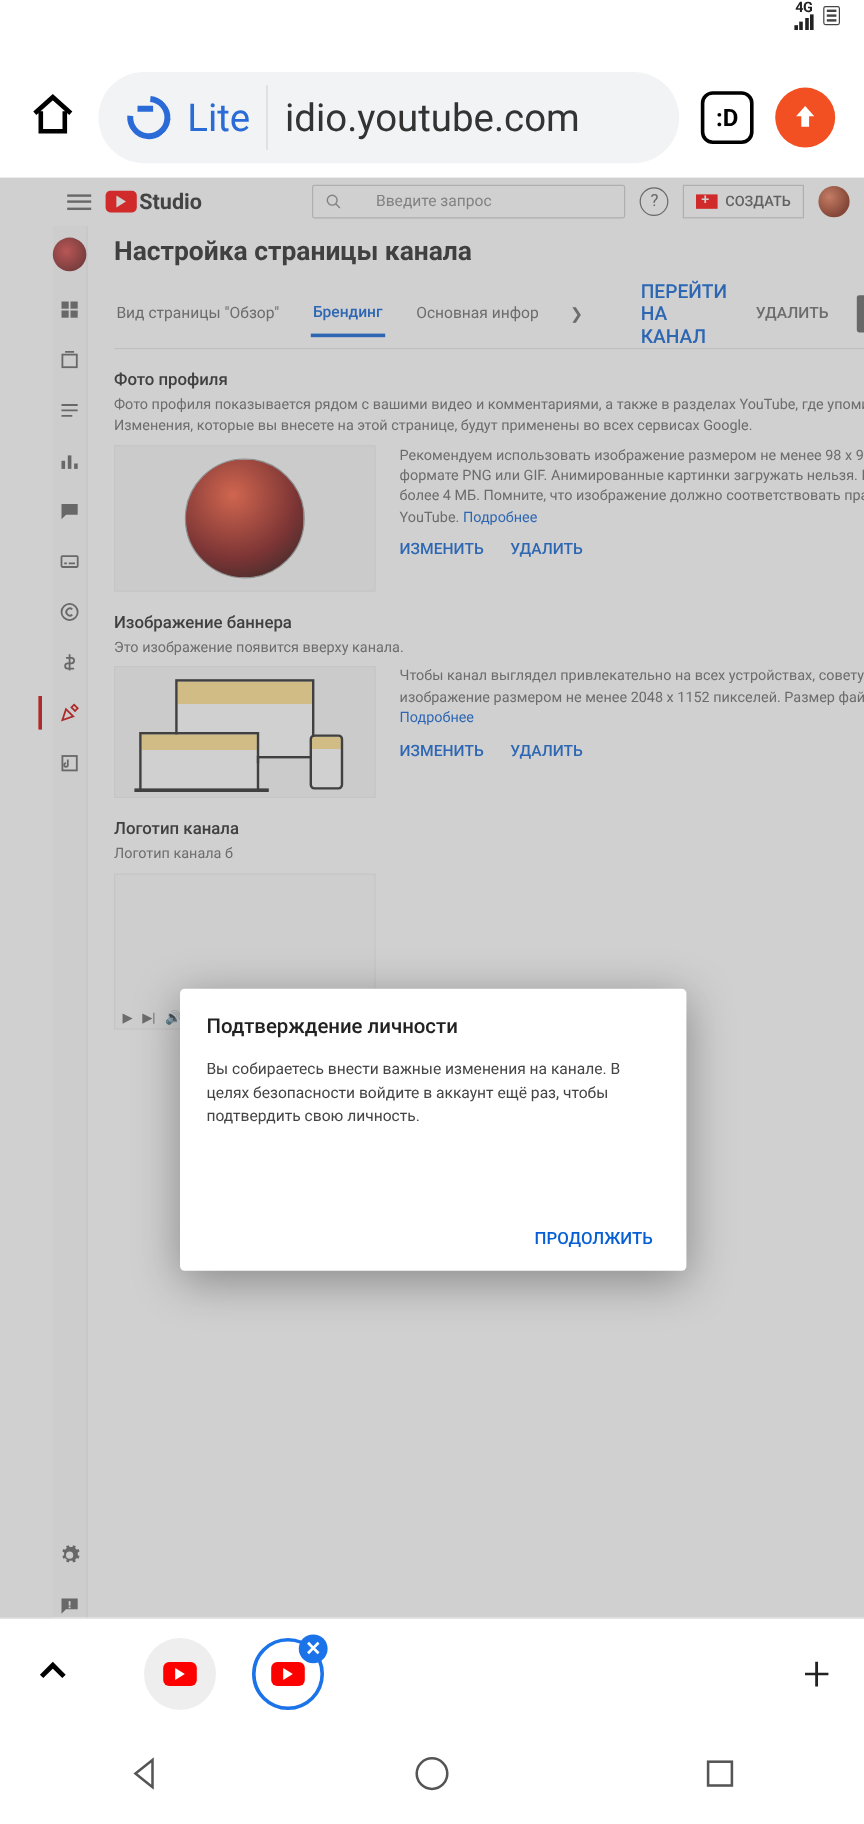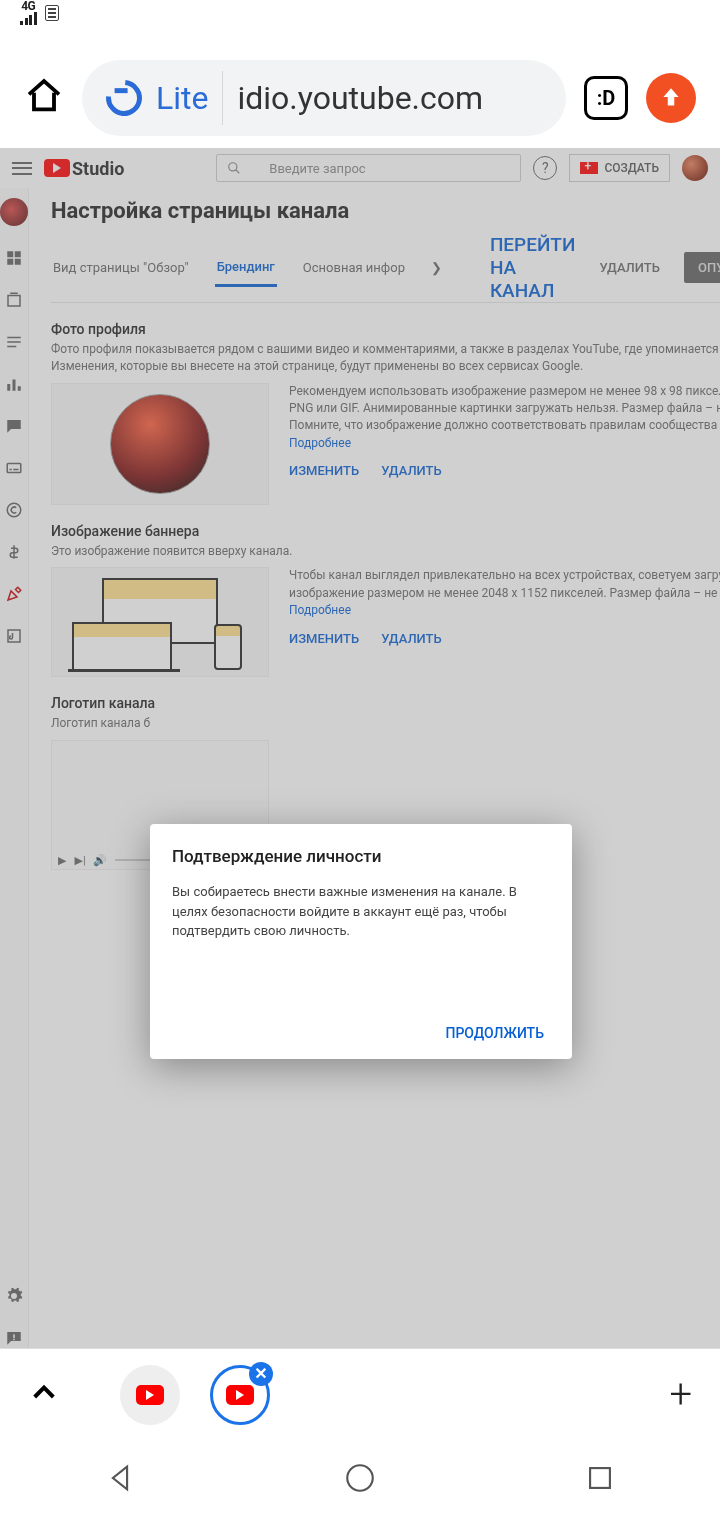--- a/index.html
+++ b/index.html
@@ -1,19 +1,19 @@
 <!DOCTYPE html>
 <html><head>
 <meta charset="utf-8">
 <style>
 * { margin: 0; padding: 0; box-sizing: border-box; font-family: Roboto, Arial, sans-serif; }
 body { width: 720px; height: 1520px; background: #fff; overflow: hidden; }
 
 
-.status-bar { height: 48px; display: flex; align-items: flex-start; padding: 0 20px; font-size: 20px; color: #222; justify-content: space-between; flex-direction: column; }
+.status-bar { height: 48px; display: flex; align-items: flex-end; padding: 0 20px; font-size: 20px; color: #222; justify-content: space-between; flex-direction: column; }
 .status-left { display: flex; align-items: center; gap: 8px; }
 .status-right { display: flex; align-items: center; gap: 8px; }
 .sig-4g { font-size: 12px; font-weight: 700; letter-spacing: -0.5px; }
 .signal-bars { display: inline-flex; align-items: flex-end; gap: 1.5px; }
 .signal-bars span { width: 3px; background: #222; }
 .signal-bars span:nth-child(1){height:4px;} .signal-bars span:nth-child(2){height:7px;} .signal-bars span:nth-child(3){height:10px;} .signal-bars span:nth-child(4){height:13px;}
 .sim-icon { width: 14px; height: 16px; border: 1.5px solid #444; border-radius: 2px; display: flex; flex-direction: column; gap: 2px; padding: 2px; }
 .sim-icon div { height: 2px; background: #444; }
 .battery { width: 32px; height: 18px; border: 2px solid #444; border-radius: 3px; position: relative; }
 .battery::after { content:''; position:absolute; right:-5px; top:4px; width:3px; height:6px; background:#444; border-radius:0 2px 2px 0;}
@@ -28,21 +28,21 @@
 .lite-text { color: #2b6bd8; font-size: 32px; }
 .addr-divider { width: 1px; height: 54px; background: #d6d6d6; }
 .addr-text { white-space: nowrap; }
 .tabs-btn { width: 44px; height: 44px; border: 3.5px solid #000; border-radius: 10px; display: flex; align-items: center; justify-content: center; font-size: 20px; font-weight: 700;}
 .upload-btn { width: 50px; height: 50px; background: #f25022; border-radius: 50%; display:flex; align-items:center; justify-content:center;}
 .upload-btn svg { width: 26px; height: 26px; }
 
 
 .viewport { position: relative; height: 1200px; }
 .viewport-dim { position:absolute; inset:0; background:rgba(120,120,120,0.35); z-index: 5; pointer-events:none;}
-.yt-page { position: absolute; inset:0; background:#fff; }
+.yt-page { position: absolute; inset:0; background:#fff;margin-left:44px; }
 
 .yt-header { height: 40px; display:flex; align-items:center; padding: 0 12px; gap: 12px; }
 .hamburger { width:20px; display:flex; flex-direction:column; gap:3.5px;}
 .hamburger span { height:2px; background:#606060;}
 .yt-logo { display:flex; align-items:center; gap:2px; font-weight:700; font-size:18px; color:#282828;}
 .yt-logo-play { width:26px; height:18px; background:#f00; border-radius:4px; position:relative;}
 .yt-logo-play::after{content:''; position:absolute; left:9px; top:4px; border-left:8px solid #fff; border-top:5px solid transparent; border-bottom:5px solid transparent;}
 .yt-search { flex:1; max-width: 320px; height:28px; border:1px solid #ccc; border-radius:2px; display:flex; align-items:center; padding:0 10px; gap:28px; margin-left: 80px; font-size:13px; color:#888;}
 .yt-help { width:24px; height:24px; border:1.5px solid #606060; border-radius:50%; display:flex; align-items:center; justify-content:center; font-size:14px; color:#606060;}
 .create-btn { height:28px; border:1px solid #ccc; display:flex; align-items:center; padding:0 10px; gap:6px; font-size:12px; font-weight:500; color:#555;}
@@ -58,21 +58,21 @@
 .side-ic.active::before { content:''; position:absolute; left:-16px; width:3px; height:28px; background:#c00;}
 .side-spacer { flex:1; }
 
 .yt-main { flex:1; padding: 10px 22px; font-size: 13px; color:#333; }
 .page-title-row { display:flex; align-items:center; justify-content:space-between; margin-bottom: 10px;}
 .page-title { font-size: 22px; font-weight: 700; color:#222; }
 .tabs-row { display:flex; align-items:center; gap: 24px; border-bottom: 1px solid #e5e5e5; font-size:13px; }
 .tab { padding: 10px 2px; color:#666; cursor:pointer; white-space:nowrap; }
 .tab.active { color:#065fd4; border-bottom:3px solid #065fd4; font-weight:500;}
 .tabs-spacer { flex:1; }
-.go-channel { color:#065fd4; font-size:19px; font-weight:500; }
+.go-channel { color:#065fd4; font-size:16px; font-weight:500; }
 .cancel-btn { color:#666; font-size:13px; font-weight:500; }
 .publish-btn { background:#606060; color:#ddd; padding: 8px 14px; border-radius:2px; font-size:13px; font-weight:500;}
 .chev-tabs { color:#666; }
 
 .section { margin-top: 18px; }
 .sec-title { font-size: 14px; font-weight: 500; margin-bottom: 4px; color:#222;}
 .sec-desc { font-size: 12px; color:#666; line-height: 1.4; margin-bottom: 8px; }
 .sec-body { display:flex; gap: 20px; }
 .preview-box { width: 218px; height: 122px; background:#f8f8f8; border:1px solid #eee; display:flex; align-items:center; justify-content:center; }
 .round-pic { width: 100px; height: 100px; border-radius: 50%; background: radial-gradient(circle at 40% 30%, #ff5c3a, #7b1010 60%, #000 100%); border: 1px solid #999;}

